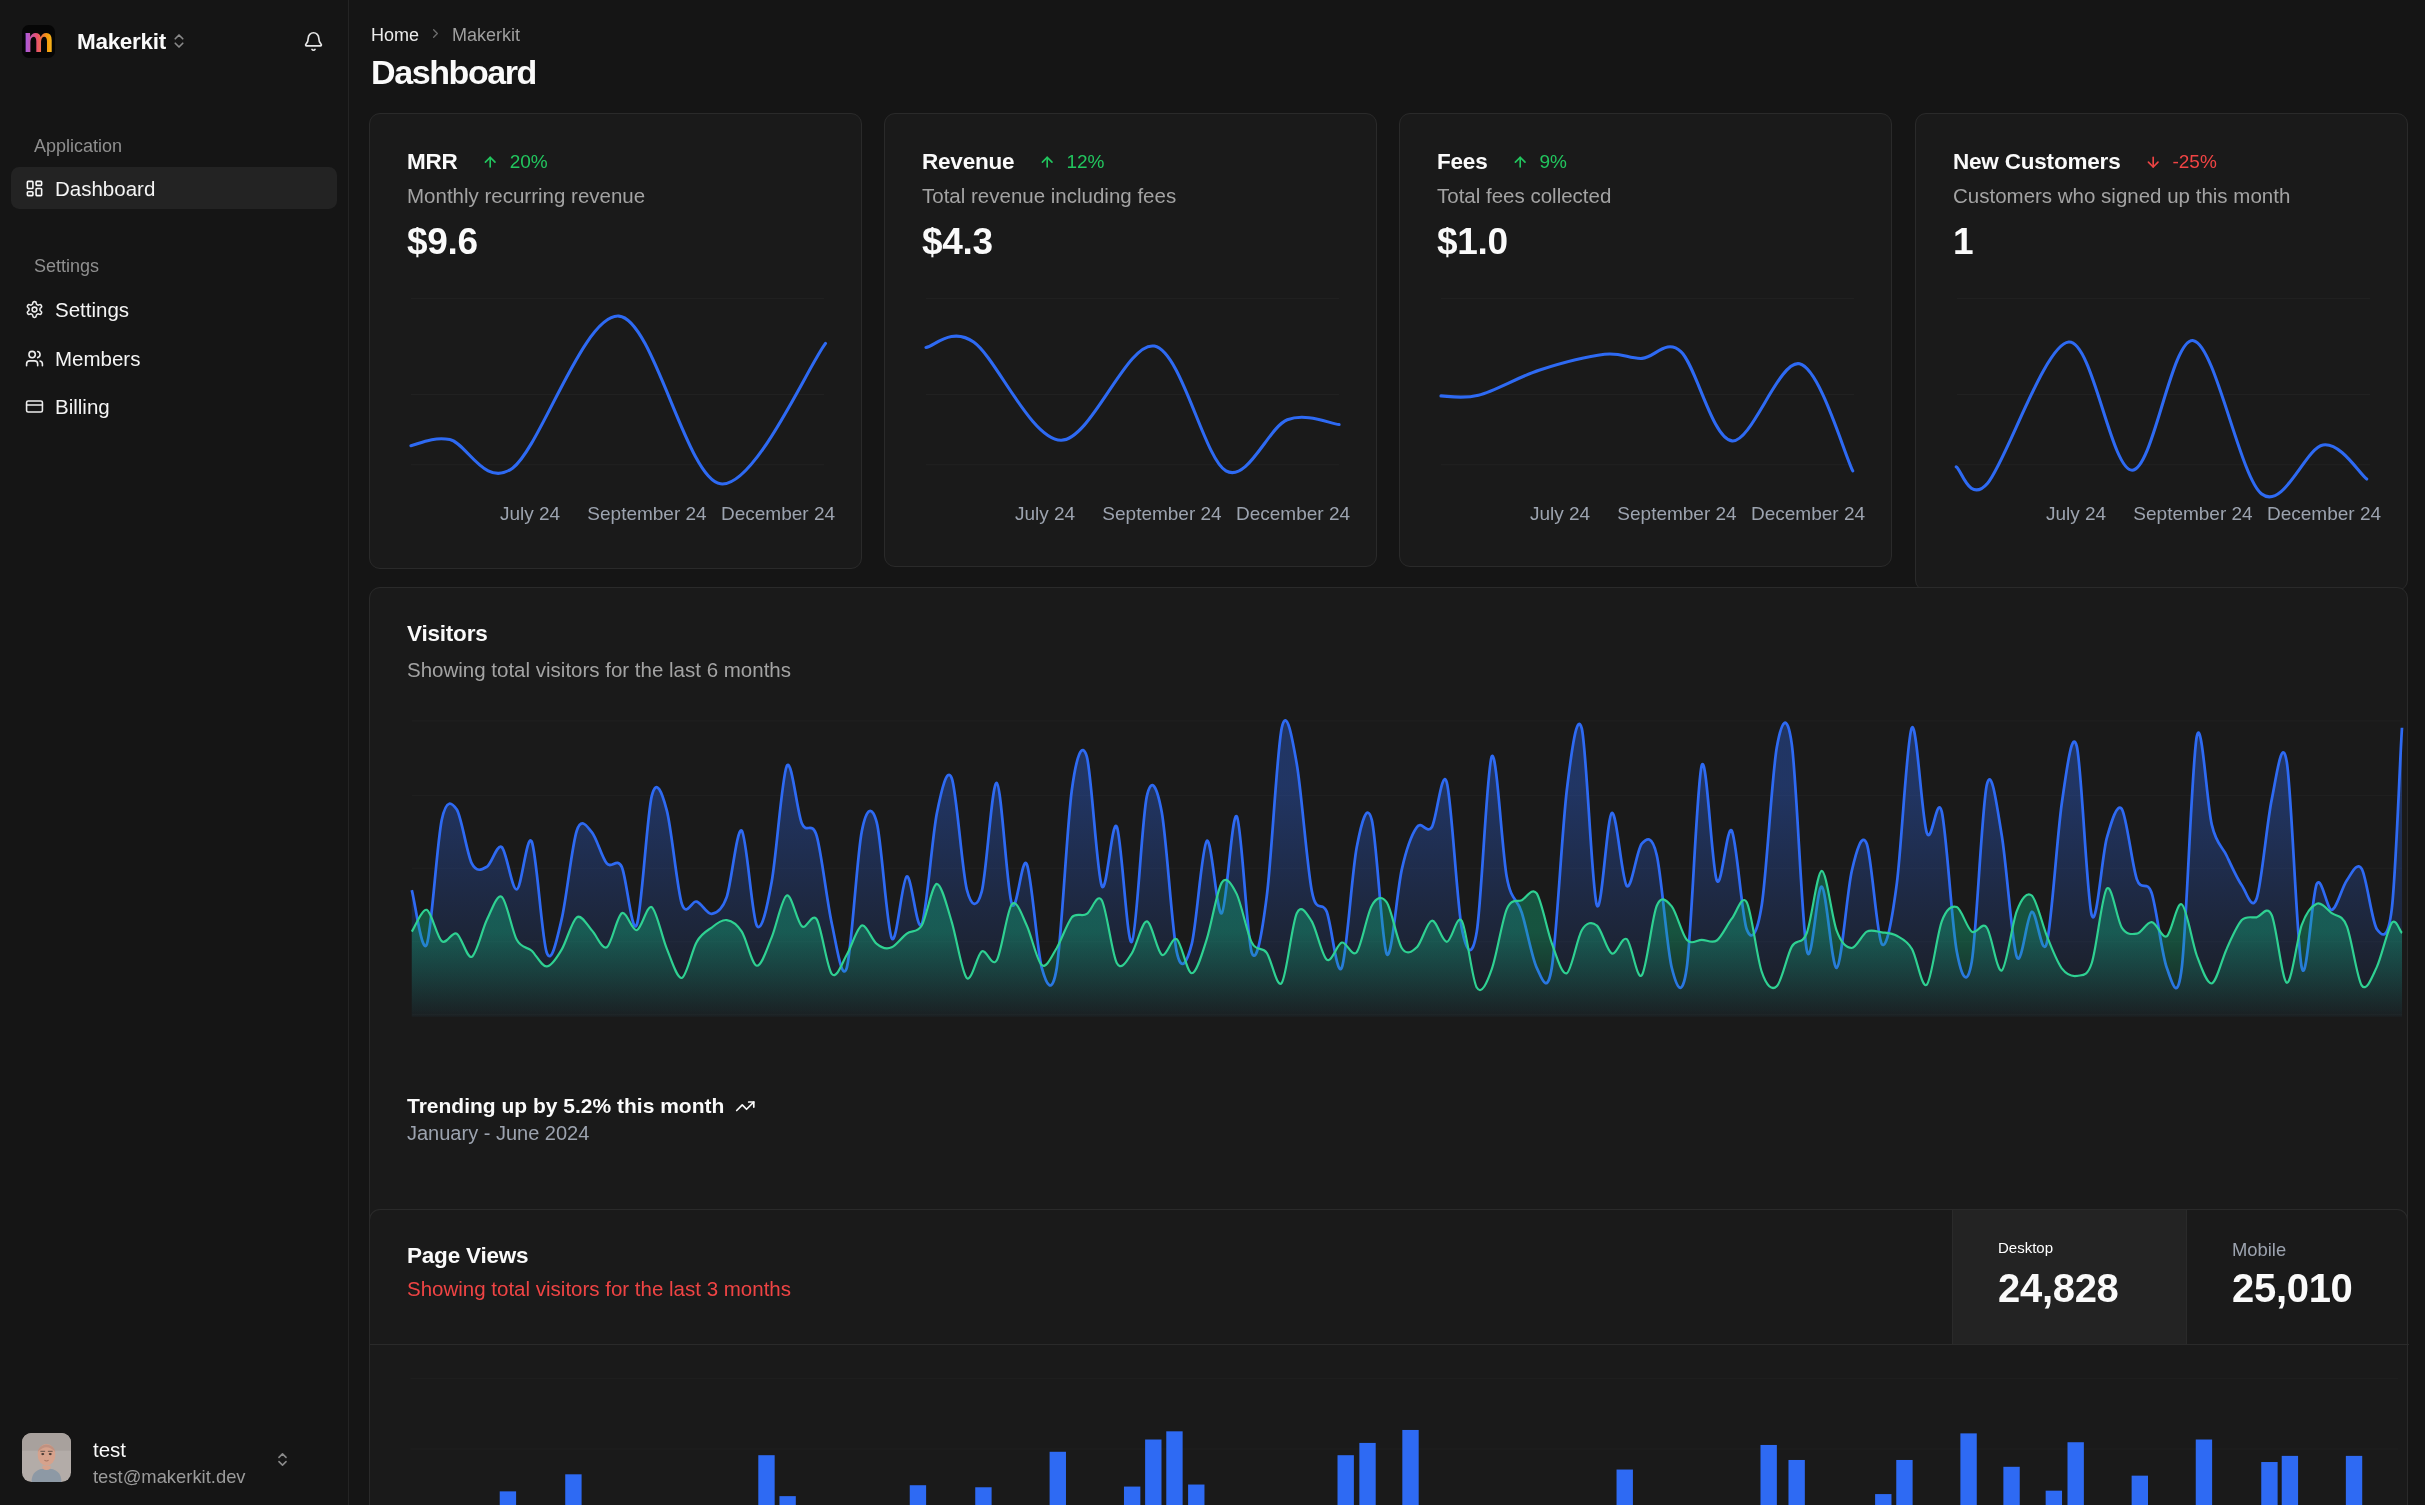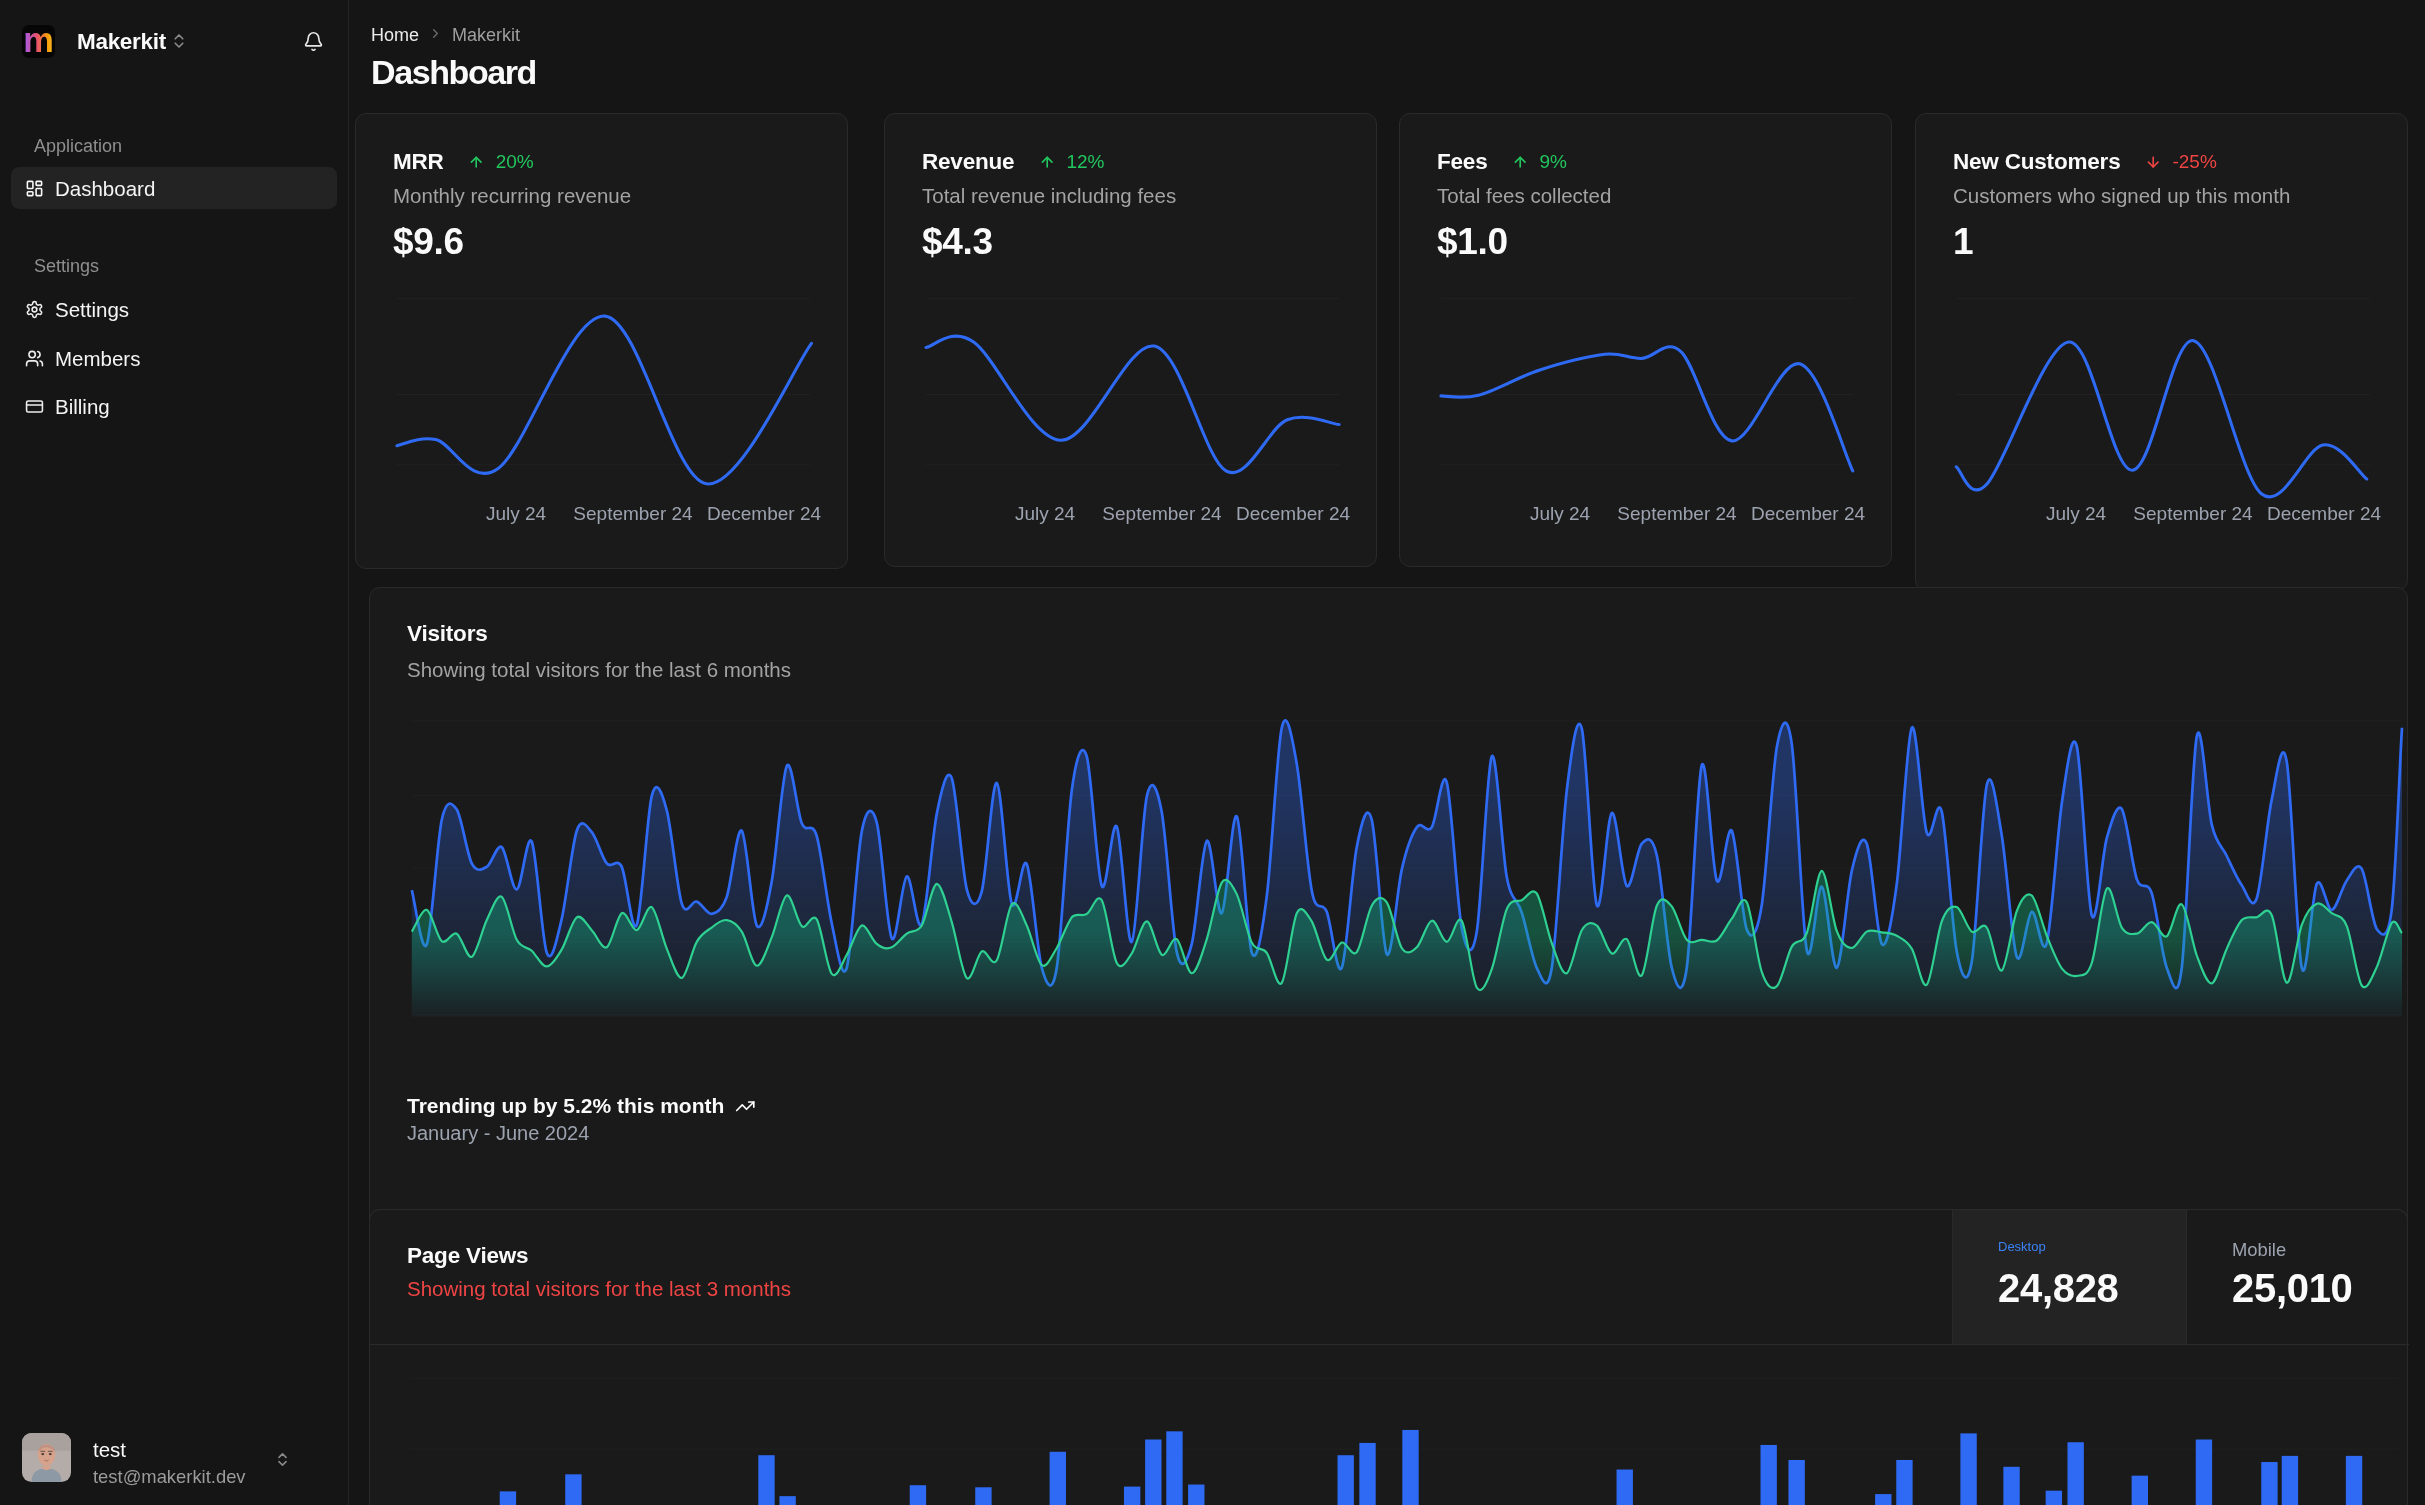--- a/index.html
+++ b/index.html
@@ -93,21 +93,21 @@
     </svg>
 </div>
 
 <div style="position:absolute;left:371px;top:24.6px;font-size:18px;color:#ececec">Home</div>
 <svg style="position:absolute;left:428px;top:26px" width="15" height="15" viewBox="0 0 24 24" fill="none" stroke="#6e6e6e" stroke-width="2.0" stroke-linecap="round" stroke-linejoin="round">
     <path d="m9 18 6-6-6-6"></path>
   </svg>
 <div style="position:absolute;left:452px;top:24.6px;font-size:18px;color:#9f9f9f">Makerkit</div>
 <div style="position:absolute;left:371px;top:53px;font-size:34px;font-weight:700;letter-spacing:-1.4px">Dashboard</div>
 
-<div class="card" style="left:355px;top:113px;width:493px;height:456px">
+<div class="card" style="left:369px;top:113px;width:493px;height:456px">
   <div class="ctitlerow">
     <span class="ctitle">MRR</span>
     <span style="position:relative;width:16.4px;height:16.4px;display:inline-block;margin-left:24.6px">
         <svg style="position:absolute;left:0px;top:0px" width="16.4" height="16.4" viewBox="0 0 24 24" fill="none" stroke="#22c55e" stroke-width="2.4" stroke-linecap="round" stroke-linejoin="round">
           <path d="m5 12 7-7 7 7"></path>
           <path d="M12 19V5"></path>
         </svg>
       </span>
     <span class="cpct" style="color:#22c55e">20%</span>
   </div>
@@ -227,21 +227,21 @@
       </span>
   </div>
   <div style="position:absolute;left:37px;top:534px;font-size:20px;color:#9ca3af">January - June 2024</div>
 </div>
 
 <div style="position:absolute;left:369px;top:1209px;width:2039px;height:300px;background:#1a1a1a;border:0.7px solid #2a2a2a;border-bottom:none;border-radius:11px 11px 0 0">
   <div style="position:absolute;left:37px;top:33px;font-size:22.5px;font-weight:700;letter-spacing:-0.2px">Page Views</div>
   <div style="position:absolute;left:37px;top:67px;font-size:20.5px;color:#ef4444">Showing total visitors for the last 3 months</div>
   <div style="position:absolute;left:0;top:134px;width:2039px;height:0.7px;background:#2a2a2a"></div>
   <div style="position:absolute;left:1582px;top:0;width:234px;height:134px;background:#232323;border-left:0.7px solid #2a2a2a">
-    <div style="position:absolute;left:45px;top:29px;font-size:13px;color:#3b82f6">Desktop</div>
+    <div style="position:absolute;left:45px;top:29px;font-size:15px;color:#ffffff">Desktop</div>
     <div style="position:absolute;left:45px;top:56px;font-size:40px;font-weight:700;letter-spacing:-0.3px">24,828</div>
   </div>
   <div style="position:absolute;left:1816px;top:0;width:223px;height:134px;border-left:0.7px solid #2a2a2a;border-radius:0 11px 0 0">
     <div style="position:absolute;left:45px;top:29px;font-size:18.4px;color:#9ca3af">Mobile</div>
     <div style="position:absolute;left:45px;top:56px;font-size:40px;font-weight:700;letter-spacing:-0.3px">25,010</div>
   </div>
 </div>
 <svg class="abs" width="2426" height="1505" viewBox="0 0 3555 2206" style="pointer-events:none">
   <line x1="601" y1="2021" x2="3515" y2="2021" stroke="rgba(255,255,255,0.045)"></line>
   <line x1="601" y1="2124" x2="3515" y2="2124" stroke="rgba(255,255,255,0.045)"></line>

